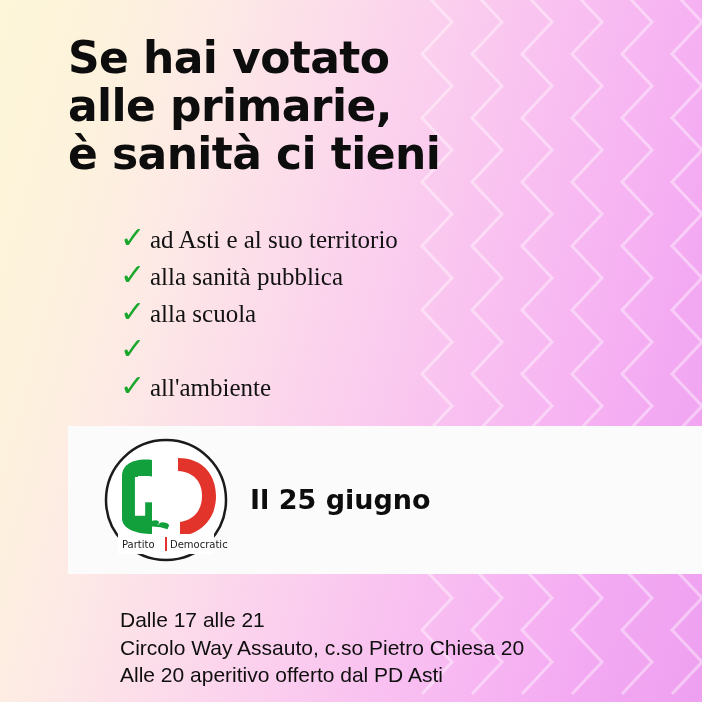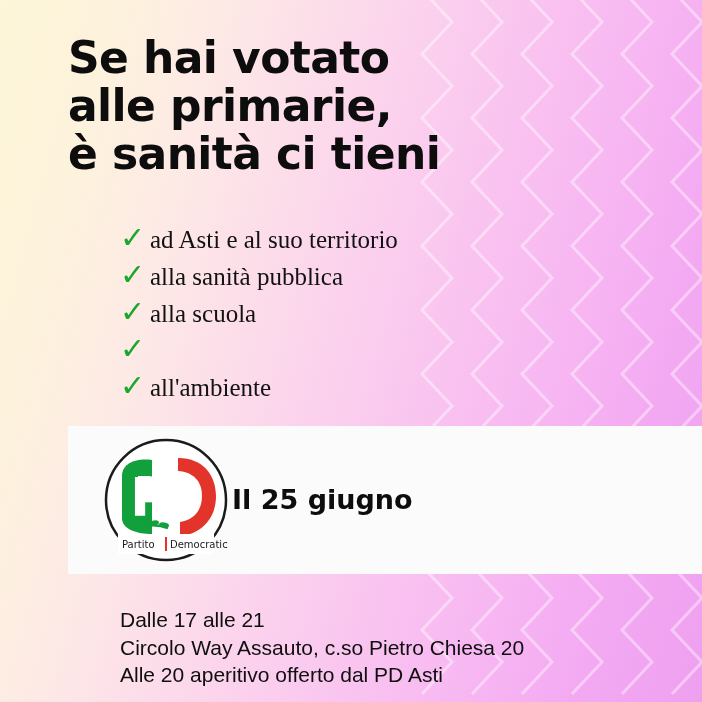--- a/index.html
+++ b/index.html
@@ -94,21 +94,21 @@
     align-items: center;
   }
   .logo {
     position: relative;
     width: 124px;
     height: 124px;
     margin-left: 36px;
     flex: 0 0 124px;
   }
   .band-text {
-    margin-left: 4px;
+    margin-left: 22px;
     font-family: "DejaVu Sans", sans-serif;
     font-weight: bold;
     font-size: 27px;
     line-height: 1.25;
     color: #0d0d0d;
     position: relative;
   }
   .band-text .line2 { position: relative; display: inline-block; }
   .underline {
     position: absolute;

